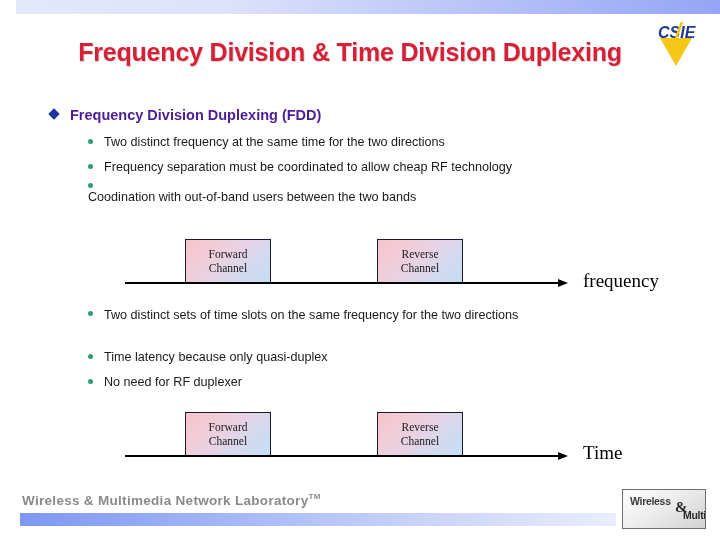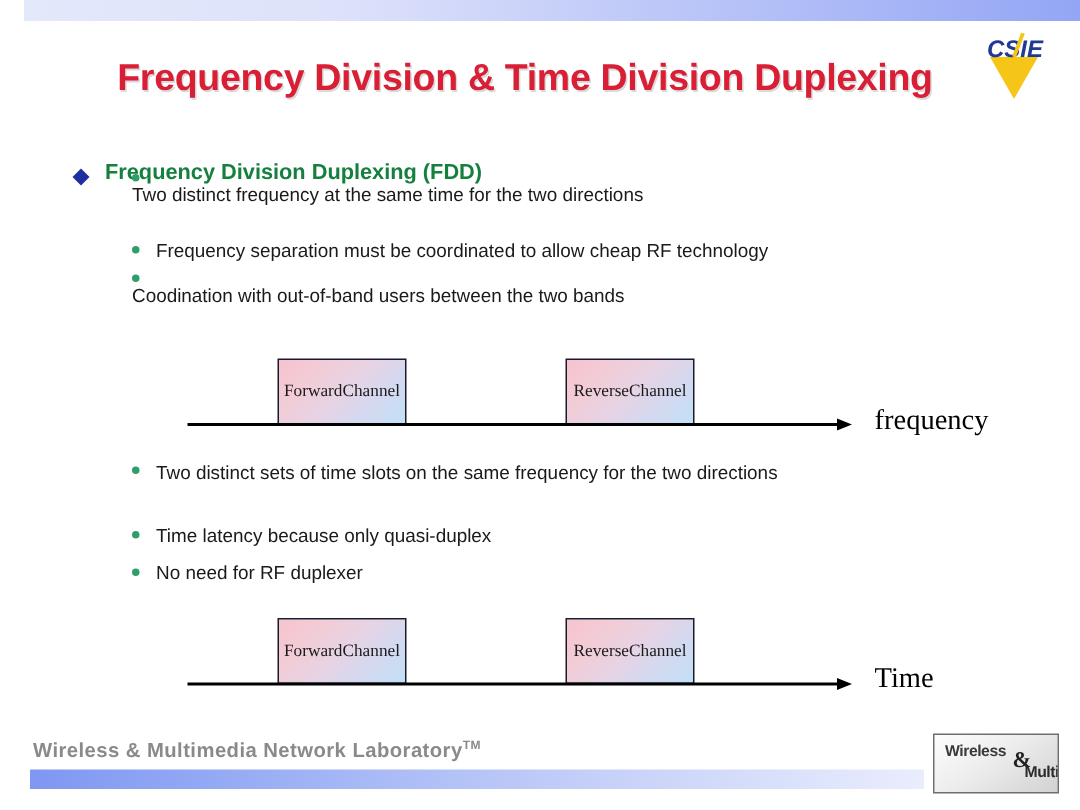--- a/index.html
+++ b/index.html
@@ -57,24 +57,24 @@
     width: 72px;
     height: 46px;
   }
 
   
   .content { position: absolute; left: 0; top: 0; width: 720px; height: 540px; }
 
   .l1 {
     position: absolute;
     display: flex;
-    align-items: flex-end;
+    align-items: center;
     font-size: 14.5px;
     font-weight: bold;
-    color: #15803d;
+    color: #4c1d95;
     white-space: nowrap;
   }
   .l1 .dia {
     width: 8px; height: 8px;
     background: #1f2fa0;
     transform: rotate(45deg);
     margin-right: 12px;
     flex: 0 0 auto;
     position: relative;
     top: -1px;
@@ -110,21 +110,21 @@
     border-top: 4.5px solid transparent;
     border-bottom: 4.5px solid transparent;
     border-left: 10px solid #000000;
   }
   .chan-box {
     position: absolute;
     border: 1.5px solid #1a1a2e;
     background: linear-gradient(135deg, #f6c3cd 0%, #f3cbd4 22%, #e7d3e4 50%, #d3d9f0 74%, #c3e0f7 100%);
     box-sizing: border-box;
     display: flex;
-    flex-direction: row;
+    flex-direction: column;
     align-items: center;
     justify-content: center;
     font-family: "Liberation Serif", serif;
     font-size: 11.5px;
     color: #1a1a1a;
     line-height: 1.25;
   }
   .axis-label {
     position: absolute;
     font-family: "Liberation Serif", serif;
@@ -189,21 +189,21 @@
   </svg>
 </div>
 
 <div class="content">
 
   <div class="l1" style="left:50px; top:107px;">
     <span class="dia"></span>
     <span>Frequency Division Duplexing (FDD)</span>
   </div>
 
-  <div class="l2" style="left:88px; top:118px;flex-direction:column;">
+  <div class="l2" style="left:88px; top:135px;">
     <span class="dot"></span>
     <span>Two distinct frequency at the same time for the two directions</span>
   </div>
   <div class="l2" style="left:88px; top:160px;">
     <span class="dot"></span>
     <span>Frequency separation must be coordinated to allow cheap RF technology</span>
   </div>
   <div class="l2" style="left:88px; top:185px;flex-direction:column;">
     <span class="dot"></span>
     <span>Coodination with out-of-band users between the two bands</span>

